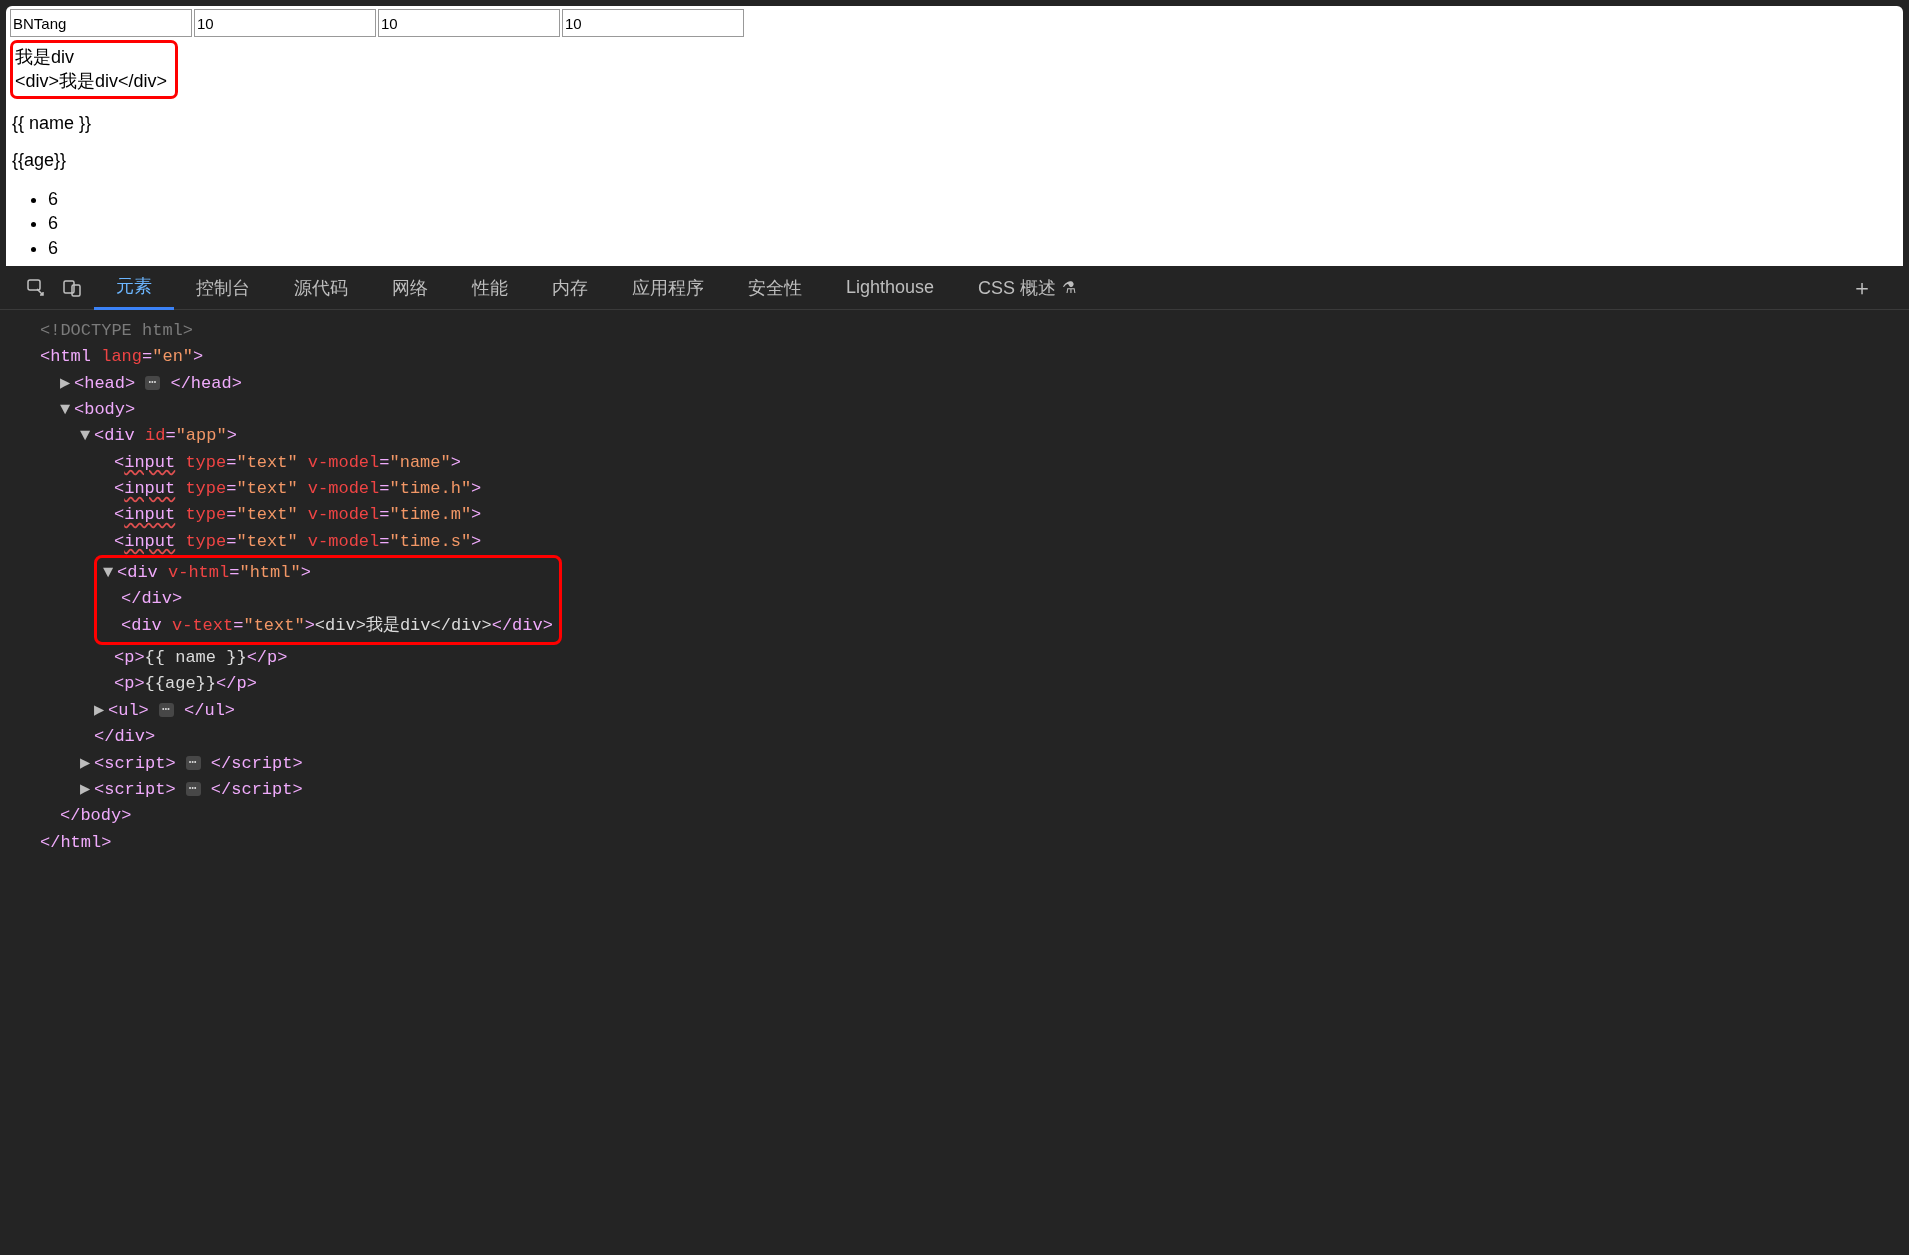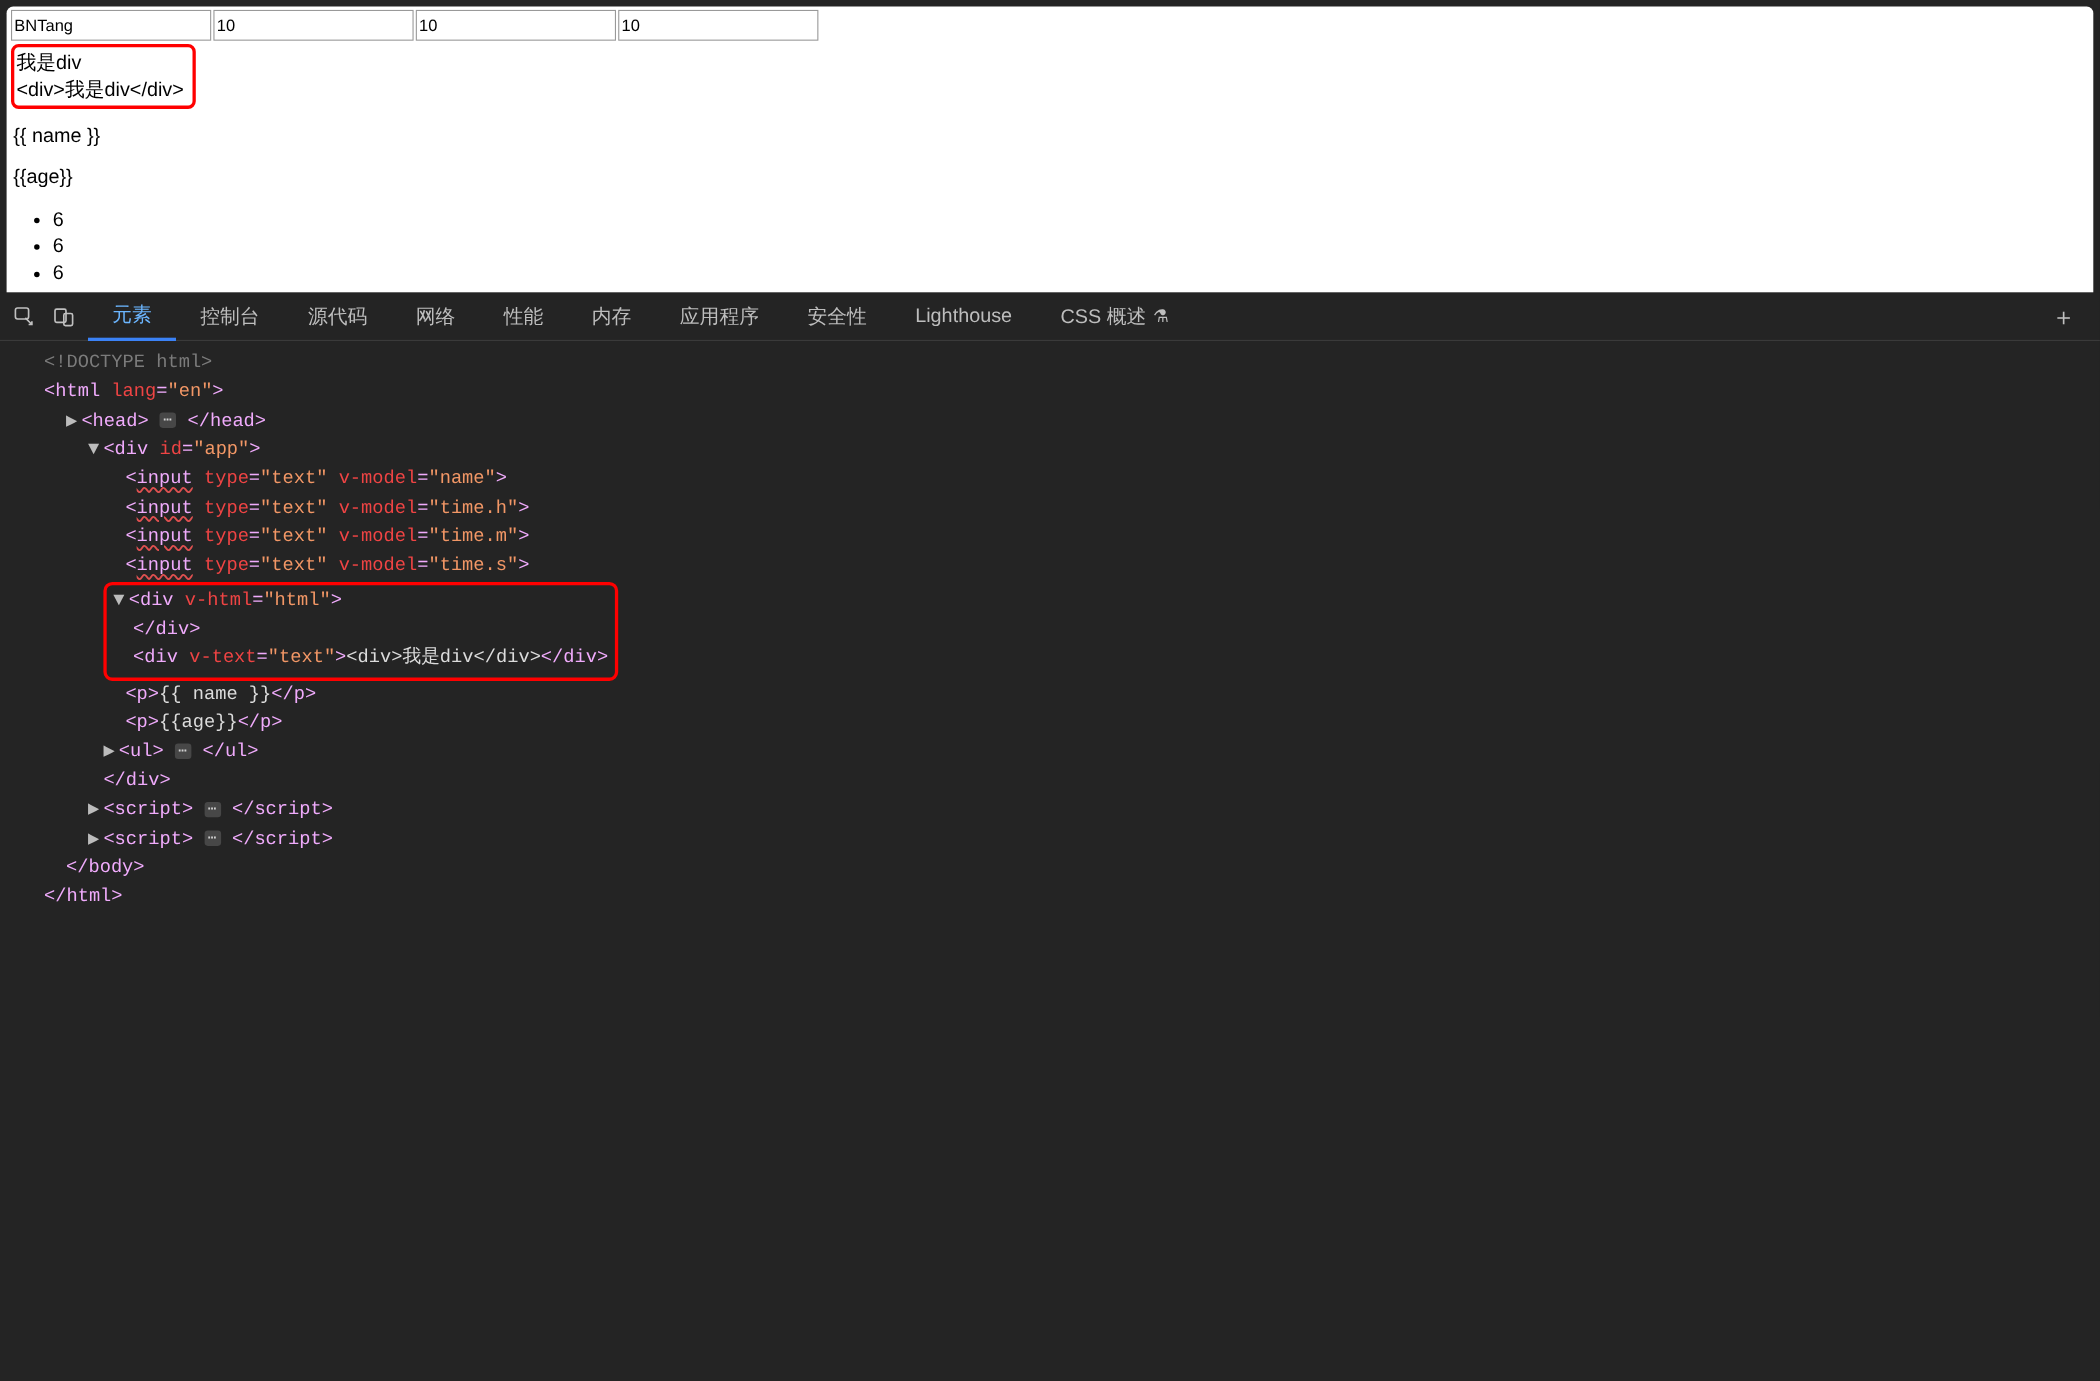--- a/index.html
+++ b/index.html
@@ -59,21 +59,21 @@
   
   .devtools {
     background: #242424;
     color: #ddd;
   }
   .devtools-tabs {
     display: flex;
     align-items: center;
     height: 44px;
     border-bottom: 1px solid #3a3a3a;
-    padding: 0 8px;
+    padding: 0 22px;
     gap: 0;
     font-size: 18px;
     color: #bdbdbd;
   }
   .dt-icon {
     display: inline-flex;
     align-items: center;
     justify-content: center;
     width: 28px;
     height: 28px;
@@ -224,20 +224,21 @@
         <span class="flask">⚗</span>
       </div>
     <div class="plus-tab">＋</div>
   </div>
 
   <div class="dom-tree">
    <div class="tree-wrap">
     <div class="dom-line"><span class="ghost">&lt;!DOCTYPE html&gt;</span></div>
     <div class="dom-line"><span class="tag">&lt;html </span><span class="attr-name">lang</span><span class="tag">=</span><span class="attr-val">"<span>en</span>"</span><span class="tag">&gt;</span></div>
     <div class="dom-line i1"><span class="arrow">▶</span><span class="tag">&lt;head&gt;</span> <span class="ellipsis-badge">⋯</span> <span class="tag">&lt;/head&gt;</span></div>
+    <div class="dom-line i1"><span class="arrow">▼</span><span class="tag">&lt;body&gt;</span></div>
     <div class="dom-line i2"><span class="arrow">▼</span><span class="tag">&lt;div </span><span class="attr-name">id</span><span class="tag">=</span><span class="attr-val">"<span>app</span>"</span><span class="tag">&gt;</span></div>
 
     <div class="dom-line i4"><span class="tag">&lt;<span class="squiggle">input</span> </span><span class="attr-name">type</span><span class="tag">=</span><span class="attr-val">"<span>text</span>"</span><span class="tag"> </span><span class="attr-name">v-model</span><span class="tag">=</span><span class="attr-val">"<span>name</span>"</span><span class="tag">&gt;</span></div>
     <div class="dom-line i4"><span class="tag">&lt;<span class="squiggle">input</span> </span><span class="attr-name">type</span><span class="tag">=</span><span class="attr-val">"<span>text</span>"</span><span class="tag"> </span><span class="attr-name">v-model</span><span class="tag">=</span><span class="attr-val">"<span>time.h</span>"</span><span class="tag">&gt;</span></div>
     <div class="dom-line i4"><span class="tag">&lt;<span class="squiggle">input</span> </span><span class="attr-name">type</span><span class="tag">=</span><span class="attr-val">"<span>text</span>"</span><span class="tag"> </span><span class="attr-name">v-model</span><span class="tag">=</span><span class="attr-val">"<span>time.m</span>"</span><span class="tag">&gt;</span></div>
     <div class="dom-line i4"><span class="tag">&lt;<span class="squiggle">input</span> </span><span class="attr-name">type</span><span class="tag">=</span><span class="attr-val">"<span>text</span>"</span><span class="tag"> </span><span class="attr-name">v-model</span><span class="tag">=</span><span class="attr-val">"<span>time.s</span>"</span><span class="tag">&gt;</span></div>
 
     <div style="margin-left:54px;"><span class="red-box-code">
       <div class="dom-line" style="padding-left:6px"><span class="arrow">▼</span><span class="tag">&lt;div </span><span class="attr-name">v-html</span><span class="tag">=</span><span class="attr-val">"<span>html</span>"</span><span class="tag">&gt;</span></div>
       <div class="dom-line" style="padding-left:24px"><span class="tag">&lt;/div&gt;</span></div>

